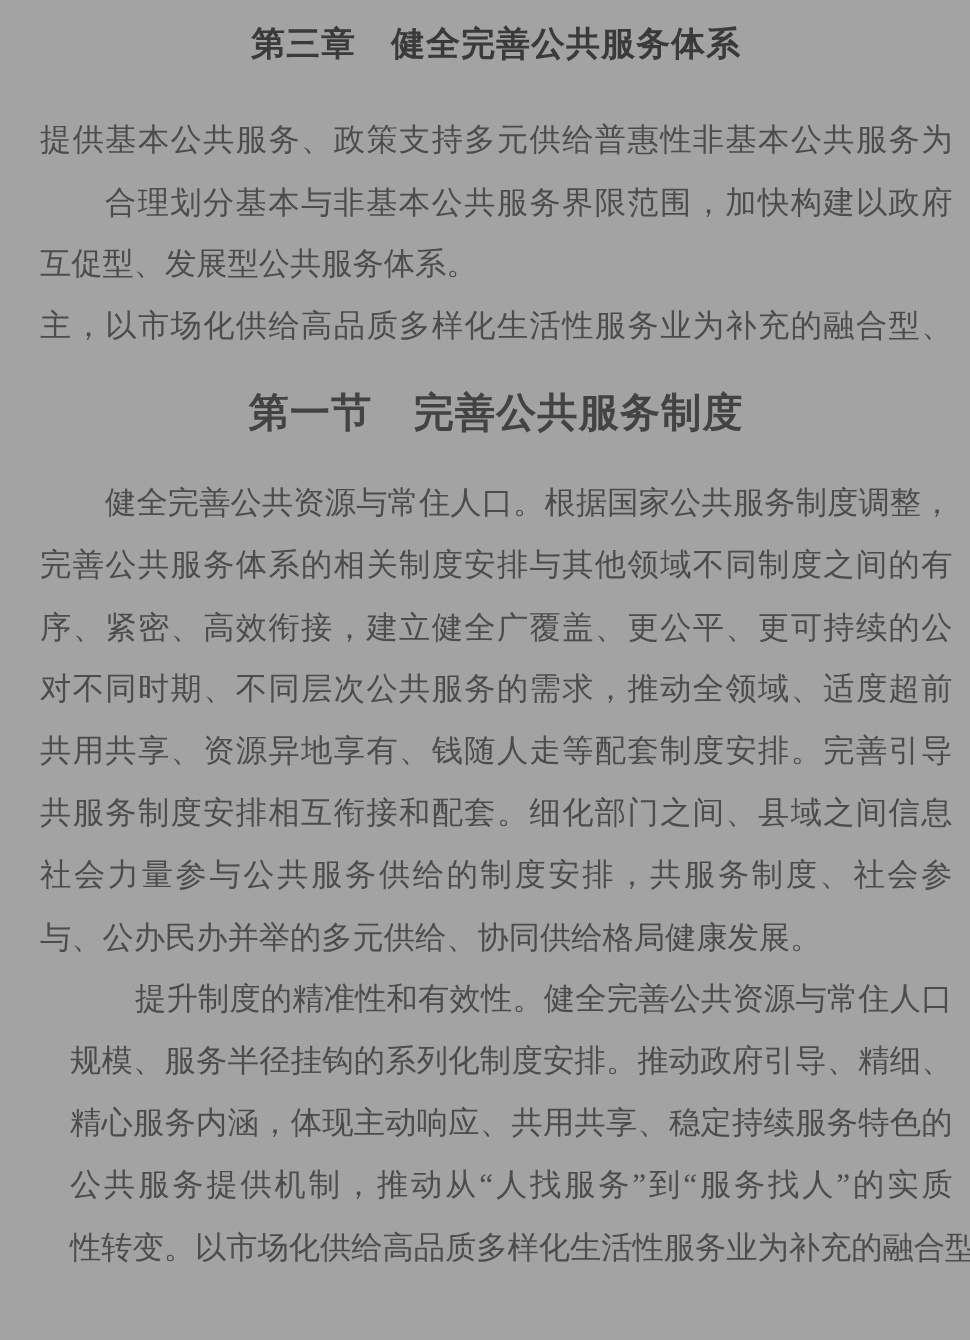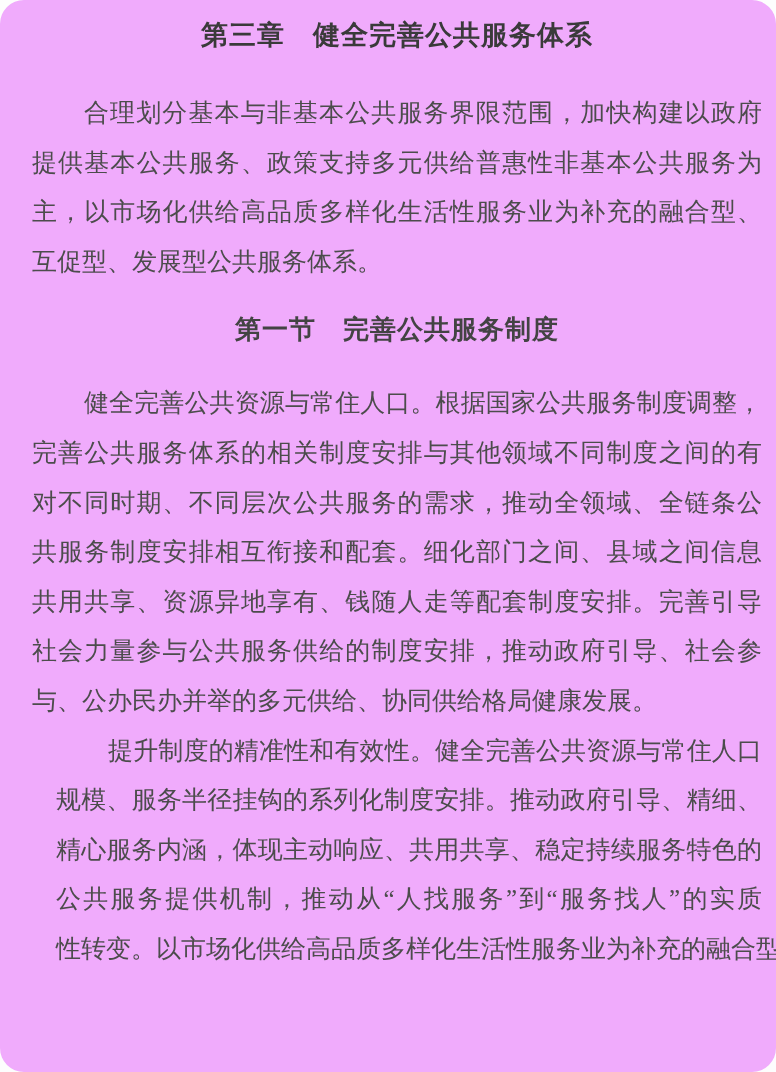--- a/index.html
+++ b/index.html
@@ -7,39 +7,38 @@
     padding: 0;
     background: #fdfdfd;
   }
   .page {
     position: relative;
     box-sizing: border-box;
     width: 776px;
     height: 1072px;
     margin: 0;
     padding: 15px 14px 0 32px;
-    background: #f0abfc;
+    background: #a3a3a3;
     overflow: hidden;
     font-family: "Liberation Serif", serif;
     color: #4c4c4c;
-    border-radius: 24px;
   }
   .chapter-title {
     font-family: "Liberation Sans", sans-serif;
     font-size: 27px;
     font-weight: 700;
     line-height: 40px;
     height: 40px;
     text-align: center;
     color: #3a3a3a;
     letter-spacing: 1px;
   }
   .section-title {
     font-family: "Liberation Serif", serif;
-    font-size: 26px;
+    font-size: 32px;
     font-weight: 700;
     line-height: 40px;
     height: 40px;
     text-align: center;
     color: #434343;
     margin-top: 24px;
     letter-spacing: 1px;
   }
   .para {
     font-size: 25px;
@@ -61,35 +60,36 @@
   .line.last { text-align-last: left; }
 </style>
 </head>
 <body>
 
 <div class="page">
 
   <div class="chapter-title">第三章　健全完善公共服务体系</div>
 
   <div class="para p1">
+    <div class="line">提供基本公共服务、政策支持多元供给普惠性非基本公共服务为</div>
     <div class="line indent">合理划分基本与非基本公共服务界限范围，加快构建以政府</div>
-    <div class="line">提供基本公共服务、政策支持多元供给普惠性非基本公共服务为</div>
+    <div class="line last">互促型、发展型公共服务体系。</div>
     <div class="line">主，以市场化供给高品质多样化生活性服务业为补充的融合型、</div>
-    <div class="line last">互促型、发展型公共服务体系。</div>
   </div>
 
   <div class="section-title">第一节　完善公共服务制度</div>
 
   <div class="para p2">
     <div class="line indent">健全完善公共资源与常住人口。根据国家公共服务制度调整，</div>
     <div class="line">完善公共服务体系的相关制度安排与其他领域不同制度之间的有</div>
-    <div class="line">对不同时期、不同层次公共服务的需求，推动全领域、全链条公</div>
+    <div class="line">序、紧密、高效衔接，建立健全广覆盖、更公平、更可持续的公</div>
+    <div class="line">对不同时期、不同层次公共服务的需求，推动全领域、适度超前</div>
+    <div class="line">共用共享、资源异地享有、钱随人走等配套制度安排。完善引导</div>
     <div class="line">共服务制度安排相互衔接和配套。细化部门之间、县域之间信息</div>
-    <div class="line">共用共享、资源异地享有、钱随人走等配套制度安排。完善引导</div>
-    <div class="line">社会力量参与公共服务供给的制度安排，推动政府引导、社会参</div>
+    <div class="line">社会力量参与公共服务供给的制度安排，共服务制度、社会参</div>
     <div class="line last">与、公办民办并举的多元供给、协同供给格局健康发展。</div>
   </div>
 
   <div class="para p3">
     <div class="line indent">提升制度的精准性和有效性。健全完善公共资源与常住人口</div>
     <div class="line">规模、服务半径挂钩的系列化制度安排。推动政府引导、精细、</div>
     <div class="line">精心服务内涵，体现主动响应、共用共享、稳定持续服务特色的</div>
     <div class="line">公共服务提供机制，推动从“人找服务”到“服务找人”的实质</div>
     <div class="line last">性转变。以市场化供给高品质多样化生活性服务业为补充的融合型</div>
   </div>

